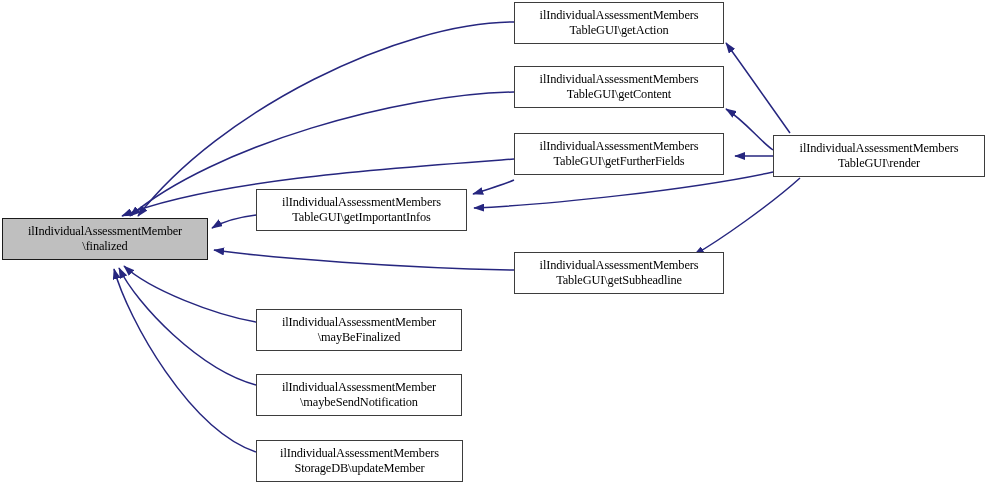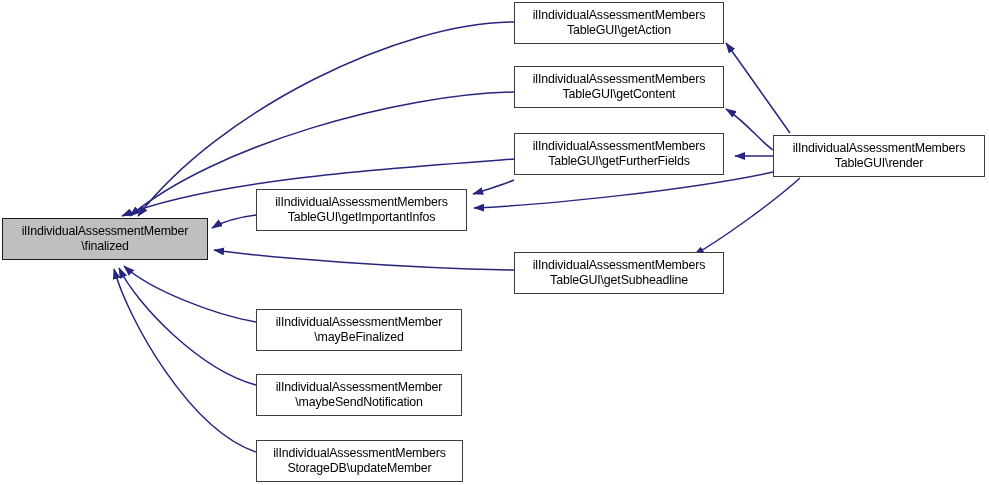--- a/index.html
+++ b/index.html
@@ -30,20 +30,21 @@
     background: #ffffff;
     color: #000000;
     display: flex;
     align-items: center;
     justify-content: center;
     text-align: center;
     line-height: 1.18;
     font-size: 12.4px;
     letter-spacing: -0.15px;
     z-index: 2;
+    font-family: Liberation Serif, serif;
   }
   .node.highlight {
     background: #bfbfbf;
     border-color: #1a1a1a;
   }
   .node-label {
     display: block;
     white-space: pre-line;
     padding: 0 3px;
   }

